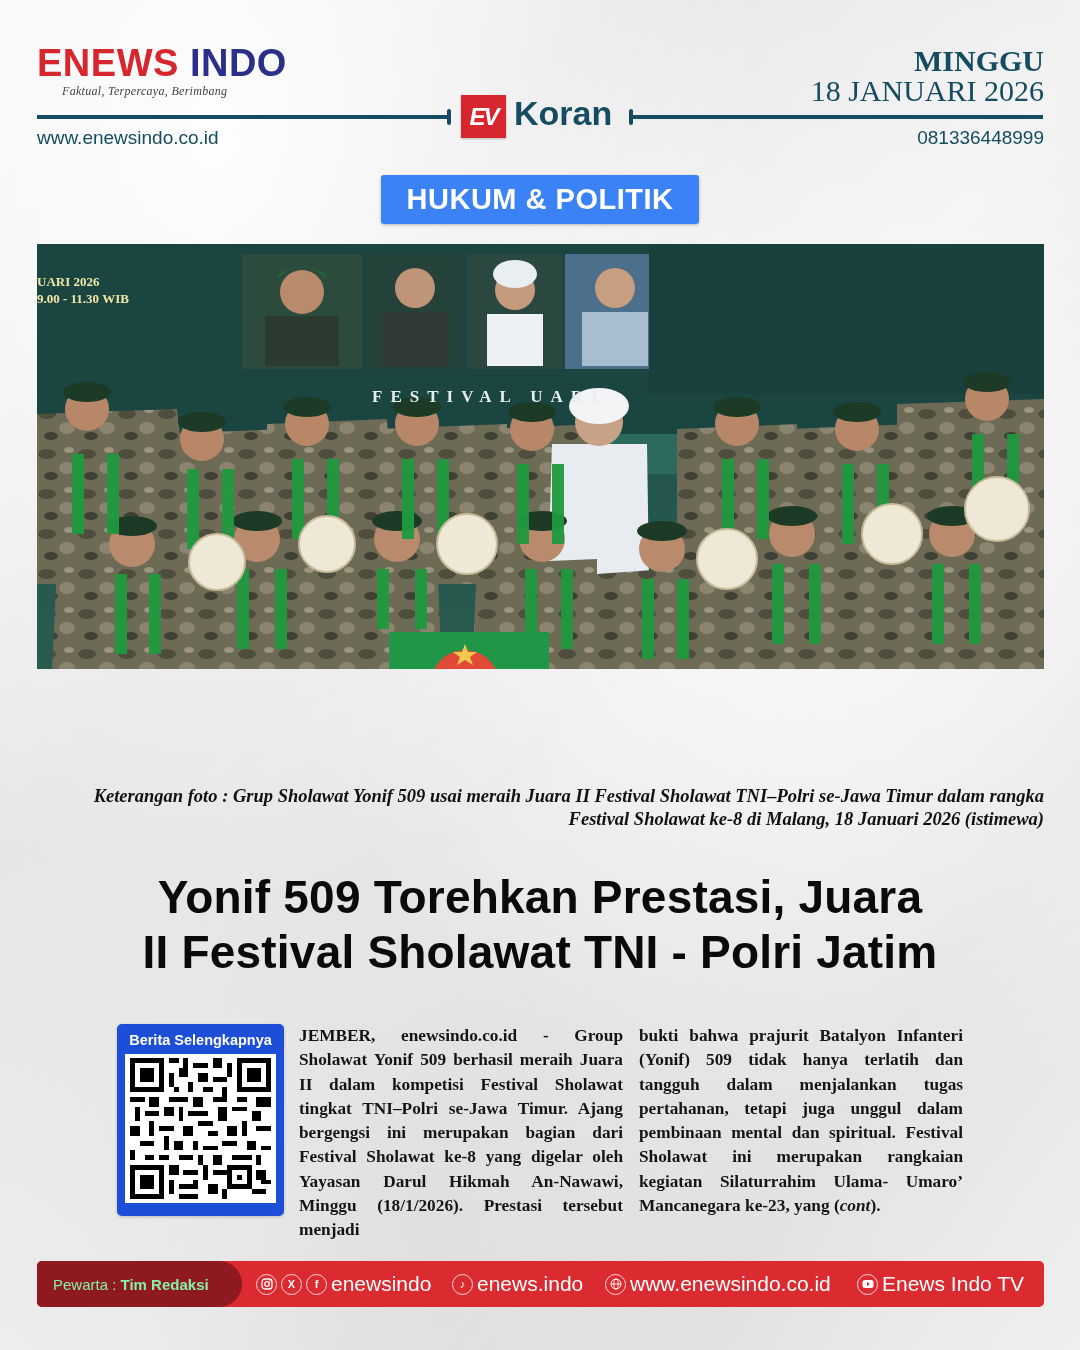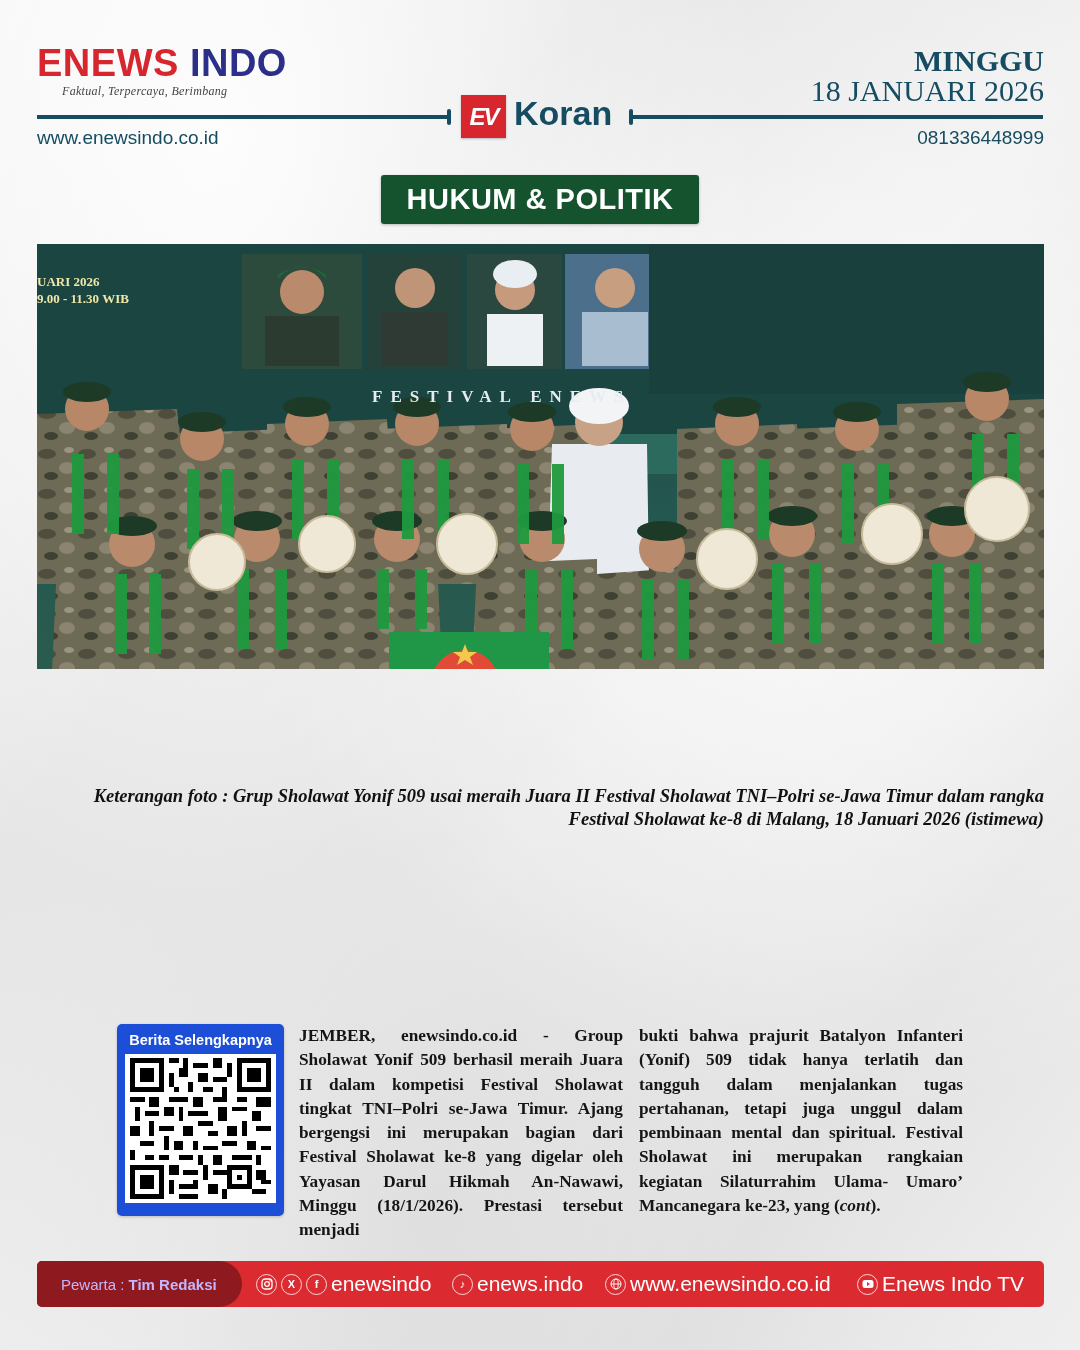--- a/index.html
+++ b/index.html
@@ -29,21 +29,21 @@
   .tick-left { left: 447px; }
   .tick-right { left: 629px; }
   .logo-box { left: 461px; top: 95px; width: 45px; height: 43px; background: #d8262e; border-radius: 0; display: flex; align-items: center; justify-content: center; color: #fff; font-weight: 700; font-size: 24px; font-style: italic; letter-spacing: -2px; box-shadow: 0 1px 2px rgba(0,0,0,0.25); }
   .koran { left: 514px; top: 96px; font-size: 34px; font-weight: 700; color: #154c61; line-height: 1; }
   .url-top { left: 37px; top: 127px; font-size: 19px; color: #154c61; }
   .day { right: 36px; top: 46px; font-family: Liberation Serif, serif; font-weight: 700; font-size: 30px; color: #154c61; text-align: right; line-height: 1; }
   .date { right: 36px; top: 76px; font-family: "Liberation Serif", serif; font-size: 30px; color: #154c61; text-align: right; line-height: 1; }
   .phone { right: 36px; top: 127px; font-size: 19px; color: #154c61; text-align: right; }
 
   
-  .category { left: 381px; top: 175px; width: 318px; height: 49px; background: #14532d; color: #fff; font-weight: 700; font-size: 29px; display: flex; align-items: center; justify-content: center; border-radius: 3px; letter-spacing: 0.5px; box-shadow: 0 1px 3px rgba(0,0,0,0.25); }
+  .category { left: 381px; top: 175px; width: 318px; height: 49px; background: #3b82f6; color: #fff; font-weight: 700; font-size: 29px; display: flex; align-items: center; justify-content: center; border-radius: 3px; letter-spacing: 0.5px; box-shadow: 0 1px 3px rgba(0,0,0,0.25); }
 
   
   .photo { left: 37px; top: 244px; width: 1007px; height: 425px; overflow: hidden; background: #1f4b43; }
   .photo svg { display: block; }
   .banner-text { position: absolute; color: #f0e6a6; font-family: "Liberation Serif", serif; font-weight: 700; }
 
   
   .caption { left: 37px; top: 785px; width: 1007px; font-family: "Liberation Serif", serif; font-weight: 700; font-size: 18.5px; line-height: 23px; text-align: right; color: #111; font-style: italic; }
 
   
@@ -55,21 +55,21 @@
   .qr-img { background: #fff; width: 151px; height: 149px; margin-top: 3px; display: flex; align-items: center; justify-content: center; }
 
   
   .col { top: 1024px; width: 324px; font-family: "Liberation Serif", serif; font-weight: 700; font-size: 17.3px; line-height: 24.3px; text-align: justify; color: #151515; }
   .col-1 { left: 299px; }
   .col-2 { left: 639px; }
   .col-2 em { font-style: italic; }
 
   
   .footer { left: 37px; top: 1261px; width: 1007px; height: 46px; background: #dc2a31; border-radius: 5px; }
-  .reporter { left: 37px; top: 1261px; width: 205px; height: 46px; background: #8e1a1f; border-radius: 5px 23px 23px 5px; display: flex; align-items: center; padding-left: 24px; color: #c4b5fd; font-size: 15px; }
+  .reporter { left: 37px; top: 1261px; width: 205px; height: 46px; background: #8e1a1f; border-radius: 5px 23px 23px 5px; display: flex; align-items: center; padding-left: 16px; color: #86efac; font-size: 15px; }
   .reporter b { font-weight: 700; }
   .social { top: 1261px; height: 46px; display: flex; align-items: center; color: #fff; font-size: 21px; gap: 3px; }
   .circ { width: 21px; height: 21px; border: 1.2px solid rgba(255,255,255,0.8); border-radius: 50%; display: inline-flex; align-items: center; justify-content: center; font-size: 11px; font-weight: 700; color: #fff; margin-right: 1px; }
 </style>
 </head>
 <body>
 
 <div class="abs brand">
   <span class="red">ENEWS</span>
   <span class="blue">INDO</span>
@@ -242,27 +242,28 @@
       <rect x="352" y="388" width="160" height="128" fill="#1f9747"></rect>
       <circle cx="428" cy="440" r="34" fill="#e24a38"></circle>
       <path d="M404 440 Q420 424 446 432 L452 448 L410 452 Z" fill="#1a1a1a"></path>
       <polygon points="428,400 431,408 440,408 433,413 436,421 428,416 420,421 423,413 416,408 425,408" fill="#f2c94c"></polygon>
       <rect x="380" y="478" width="96" height="12" rx="4" fill="#f1e2a6"></rect>
       <rect x="352" y="512" width="160" height="8" fill="#e5ddc3"></rect>
     </g>
   </svg>
   <div class="banner-text" style="left:0; top:30px; font-size:13px;">UARI 2026</div>
   <div class="banner-text" style="left:0; top:47px; font-size:13px;">9.00 - 11.30 WIB</div>
-  <div class="banner-text" style="left:335px; top:143px; font-size:17px; color:#e6ecef; letter-spacing:8px;">FESTIVAL ENEWS</div>
+  <div class="banner-text" style="left:335px; top:143px; font-size:17px; color:#e6ecef; letter-spacing:8px;">FESTIVAL UARI</div>
 </div>
 
 <div class="abs caption">Keterangan foto : Grup Sholawat Yonif 509 usai meraih Juara II Festival Sholawat TNI–Polri se-Jawa Timur dalam rangka Festival Sholawat ke-8 di Malang, 18 Januari 2026 (istimewa)</div>
 
 <h1 class="abs headline">
-  <br>
+  <span>Yonif 509 Torehkan Prestasi, Juara</span><br>
+  <span>II Festival Sholawat TNI - Polri Jatim</span>
 </h1>
 
 <div class="abs qr-card">
   <div class="qr-title">Berita Selengkapnya</div>
   <div class="qr-img">
     <svg width="141" height="141" viewBox="0 0 29 29" shape-rendering="crispEdges" xmlns="http://www.w3.org/2000/svg">
       <rect width="29" height="29" fill="#fff"></rect>
       <g fill="#000">
         <path d="M0 0h7v7h-7z M1 1v5h5v-5z" fill-rule="evenodd"></path>
           <rect x="2" y="2" width="3" height="3"></rect>

